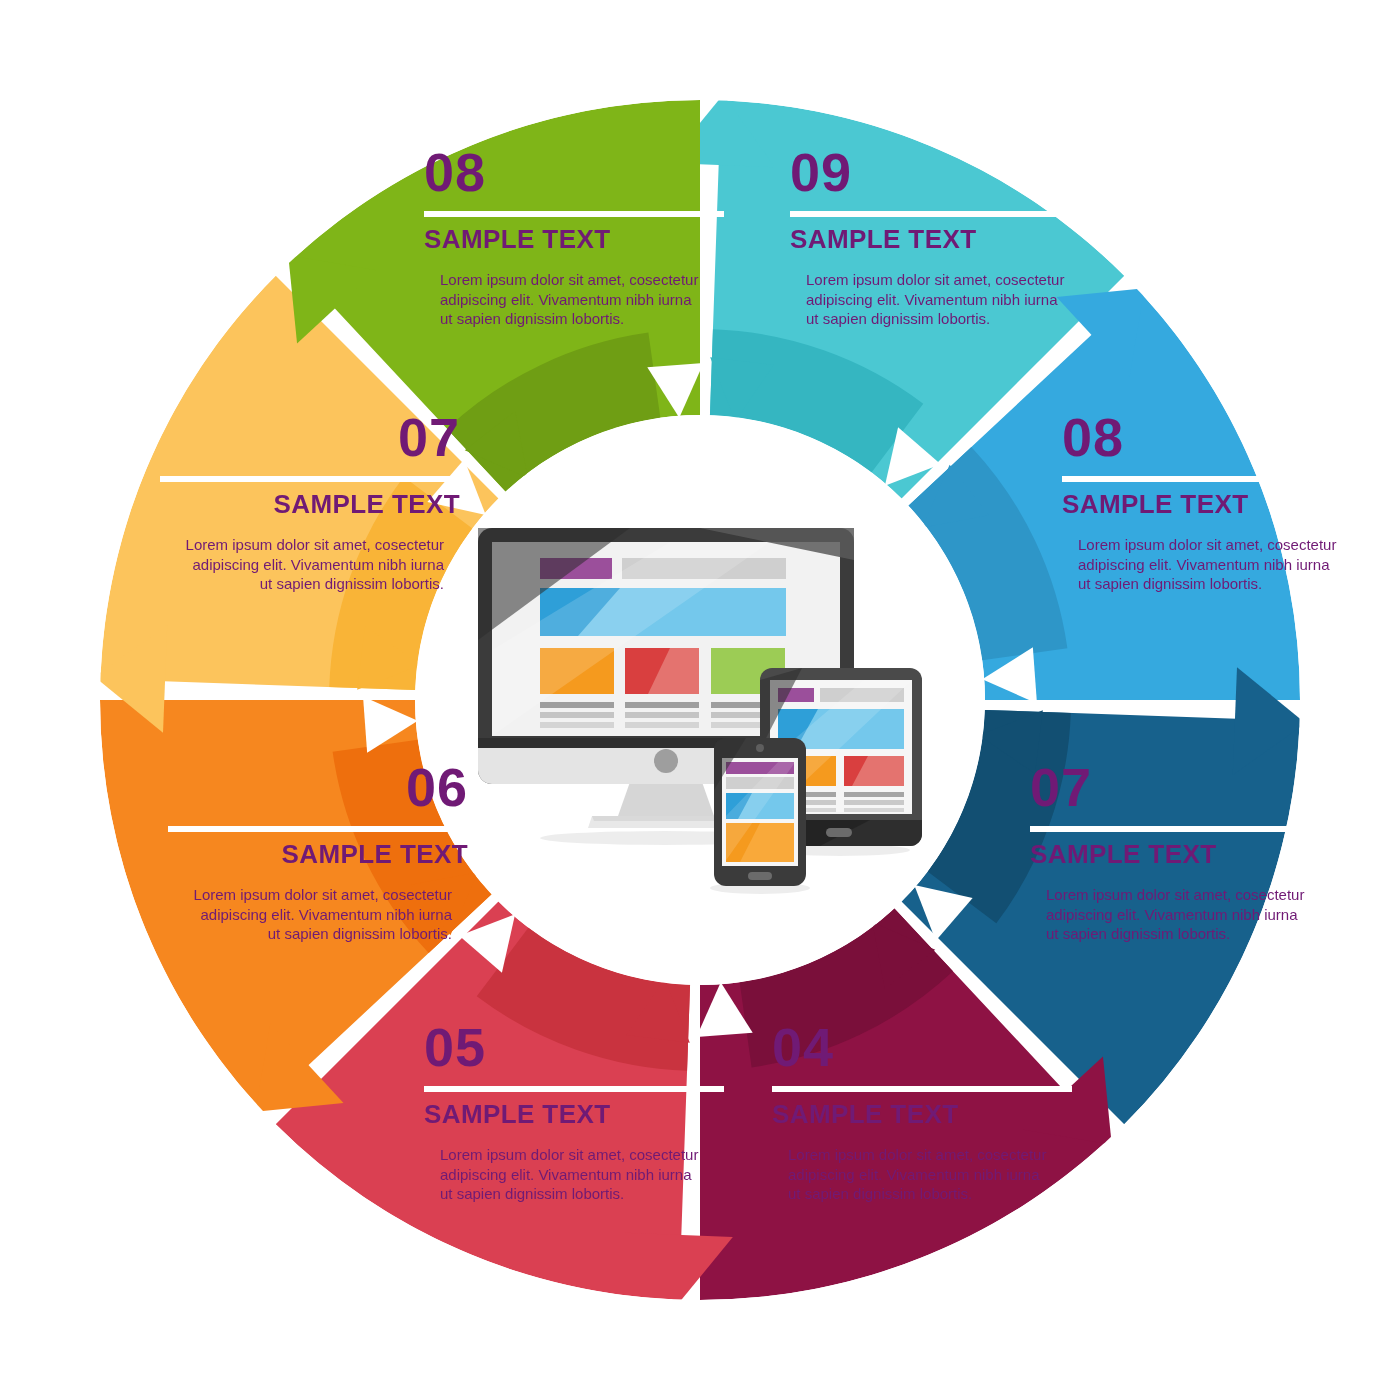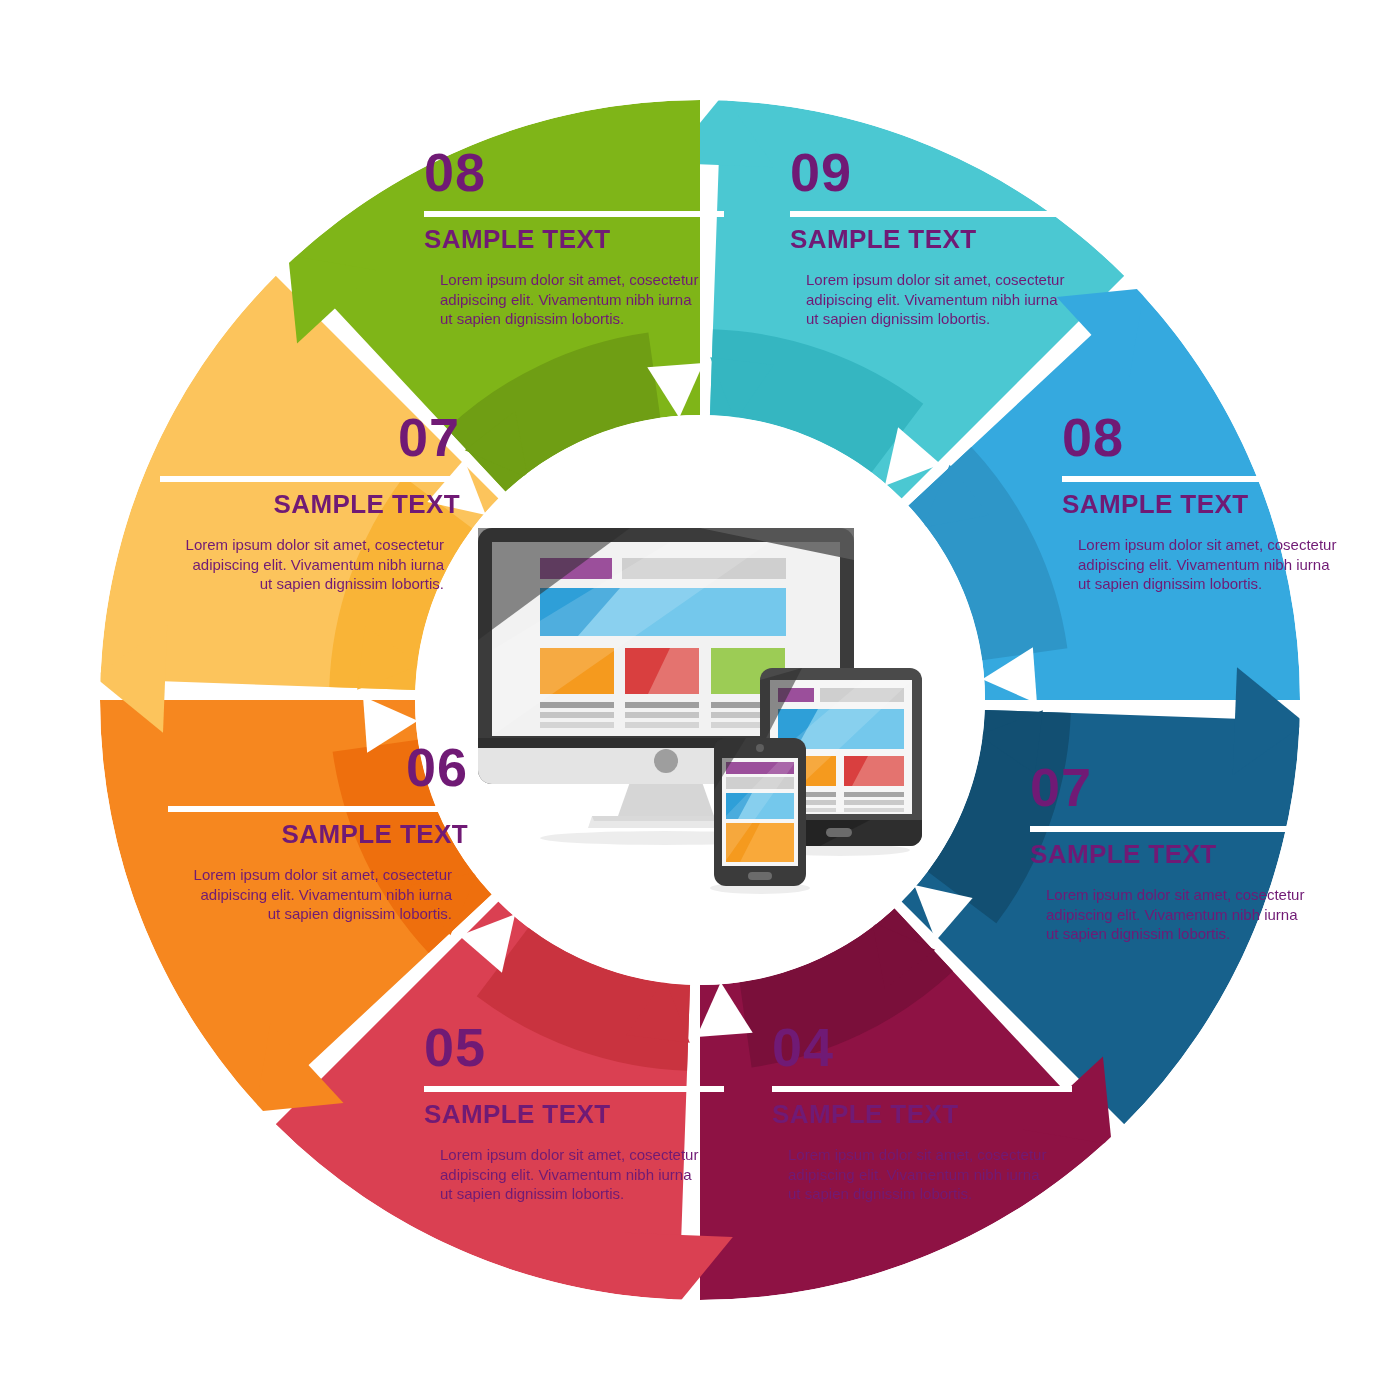--- a/index.html
+++ b/index.html
@@ -143,21 +143,21 @@
     <div class="seg-body">Lorem ipsum dolor sit amet, cosectetur adipiscing elit. Vivamentum nibh iurna ut sapien dignissim lobortis.</div>
   </div>
 
   <div class="seg-label align-left" style="left:424px; top:1020px; width:300px;">
     <div class="seg-num">05</div>
     <div class="seg-rule"></div>
     <div class="seg-title">SAMPLE TEXT</div>
     <div class="seg-body">Lorem ipsum dolor sit amet, cosectetur adipiscing elit. Vivamentum nibh iurna ut sapien dignissim lobortis.</div>
   </div>
 
-  <div class="seg-label align-right" style="left:168px; top:740px; width:300px;">
+  <div class="seg-label align-right" style="left:168px; top:760px; width:300px;">
     <div class="seg-num">06</div>
     <div class="seg-rule"></div>
     <div class="seg-title">SAMPLE TEXT</div>
     <div class="seg-body">Lorem ipsum dolor sit amet, cosectetur adipiscing elit. Vivamentum nibh iurna ut sapien dignissim lobortis.</div>
   </div>
 
   <div class="seg-label align-right" style="left:160px; top:410px; width:300px;">
     <div class="seg-num">07</div>
     <div class="seg-rule"></div>
     <div class="seg-title">SAMPLE TEXT</div>

